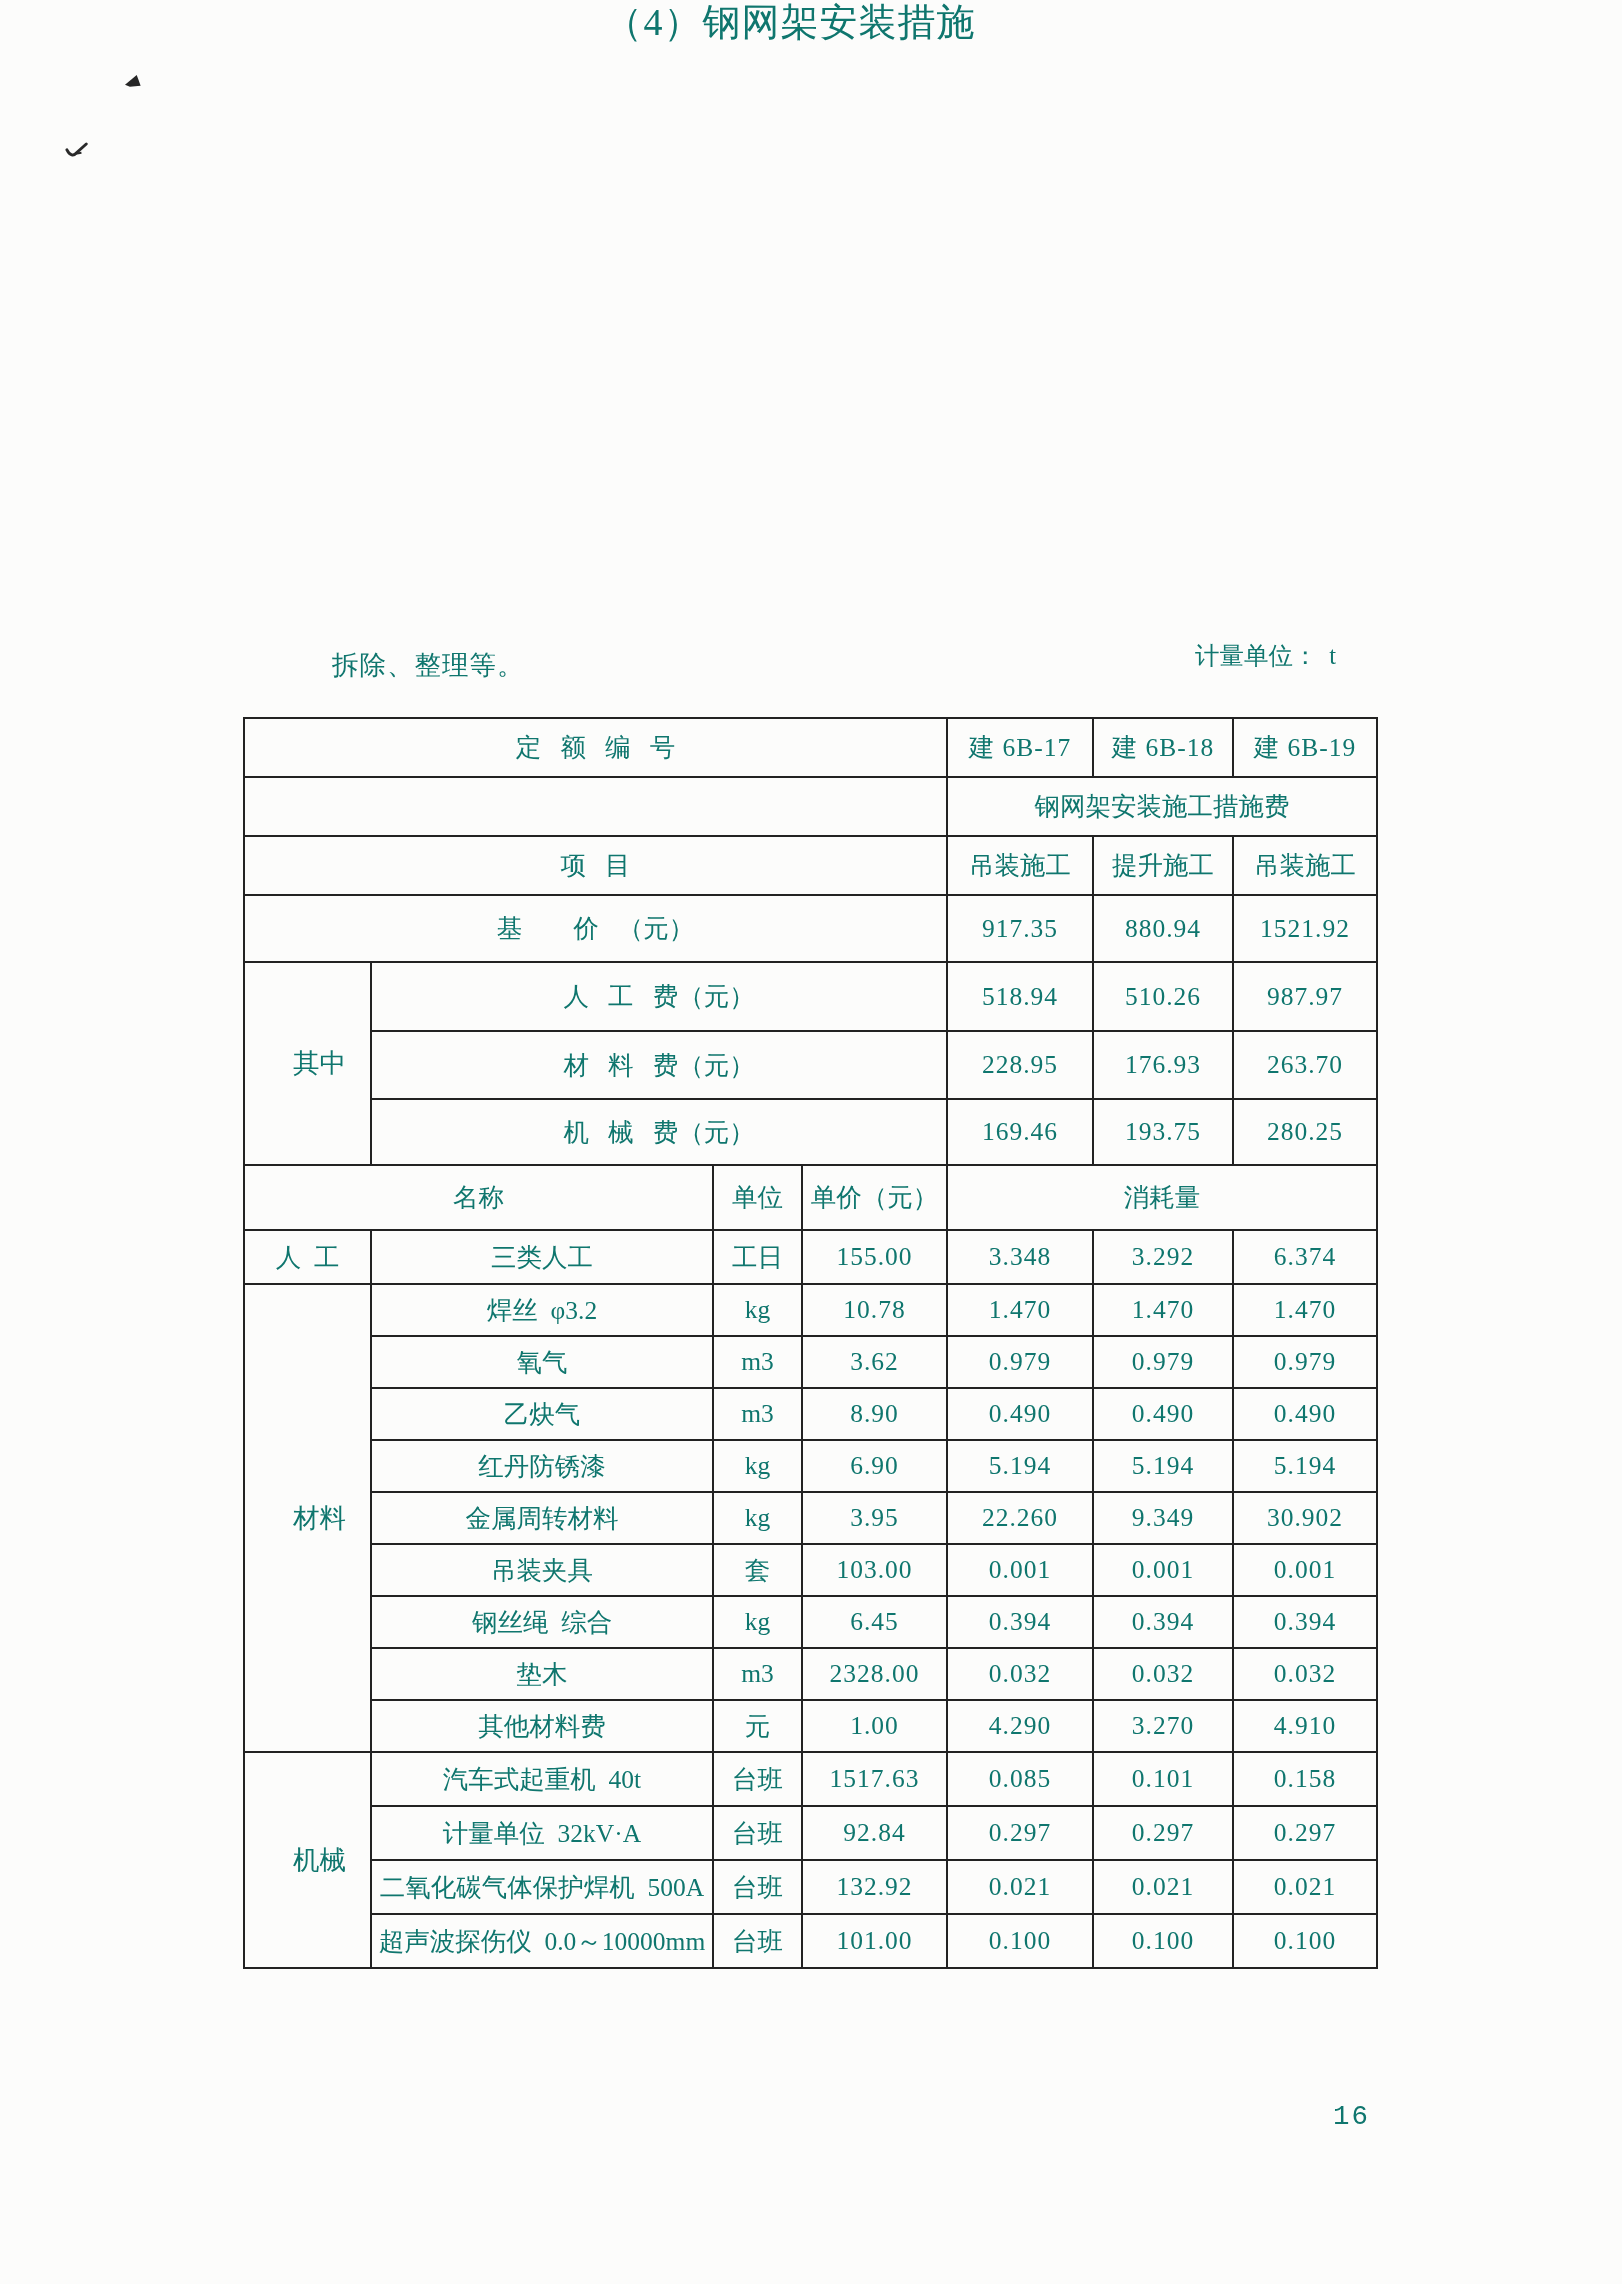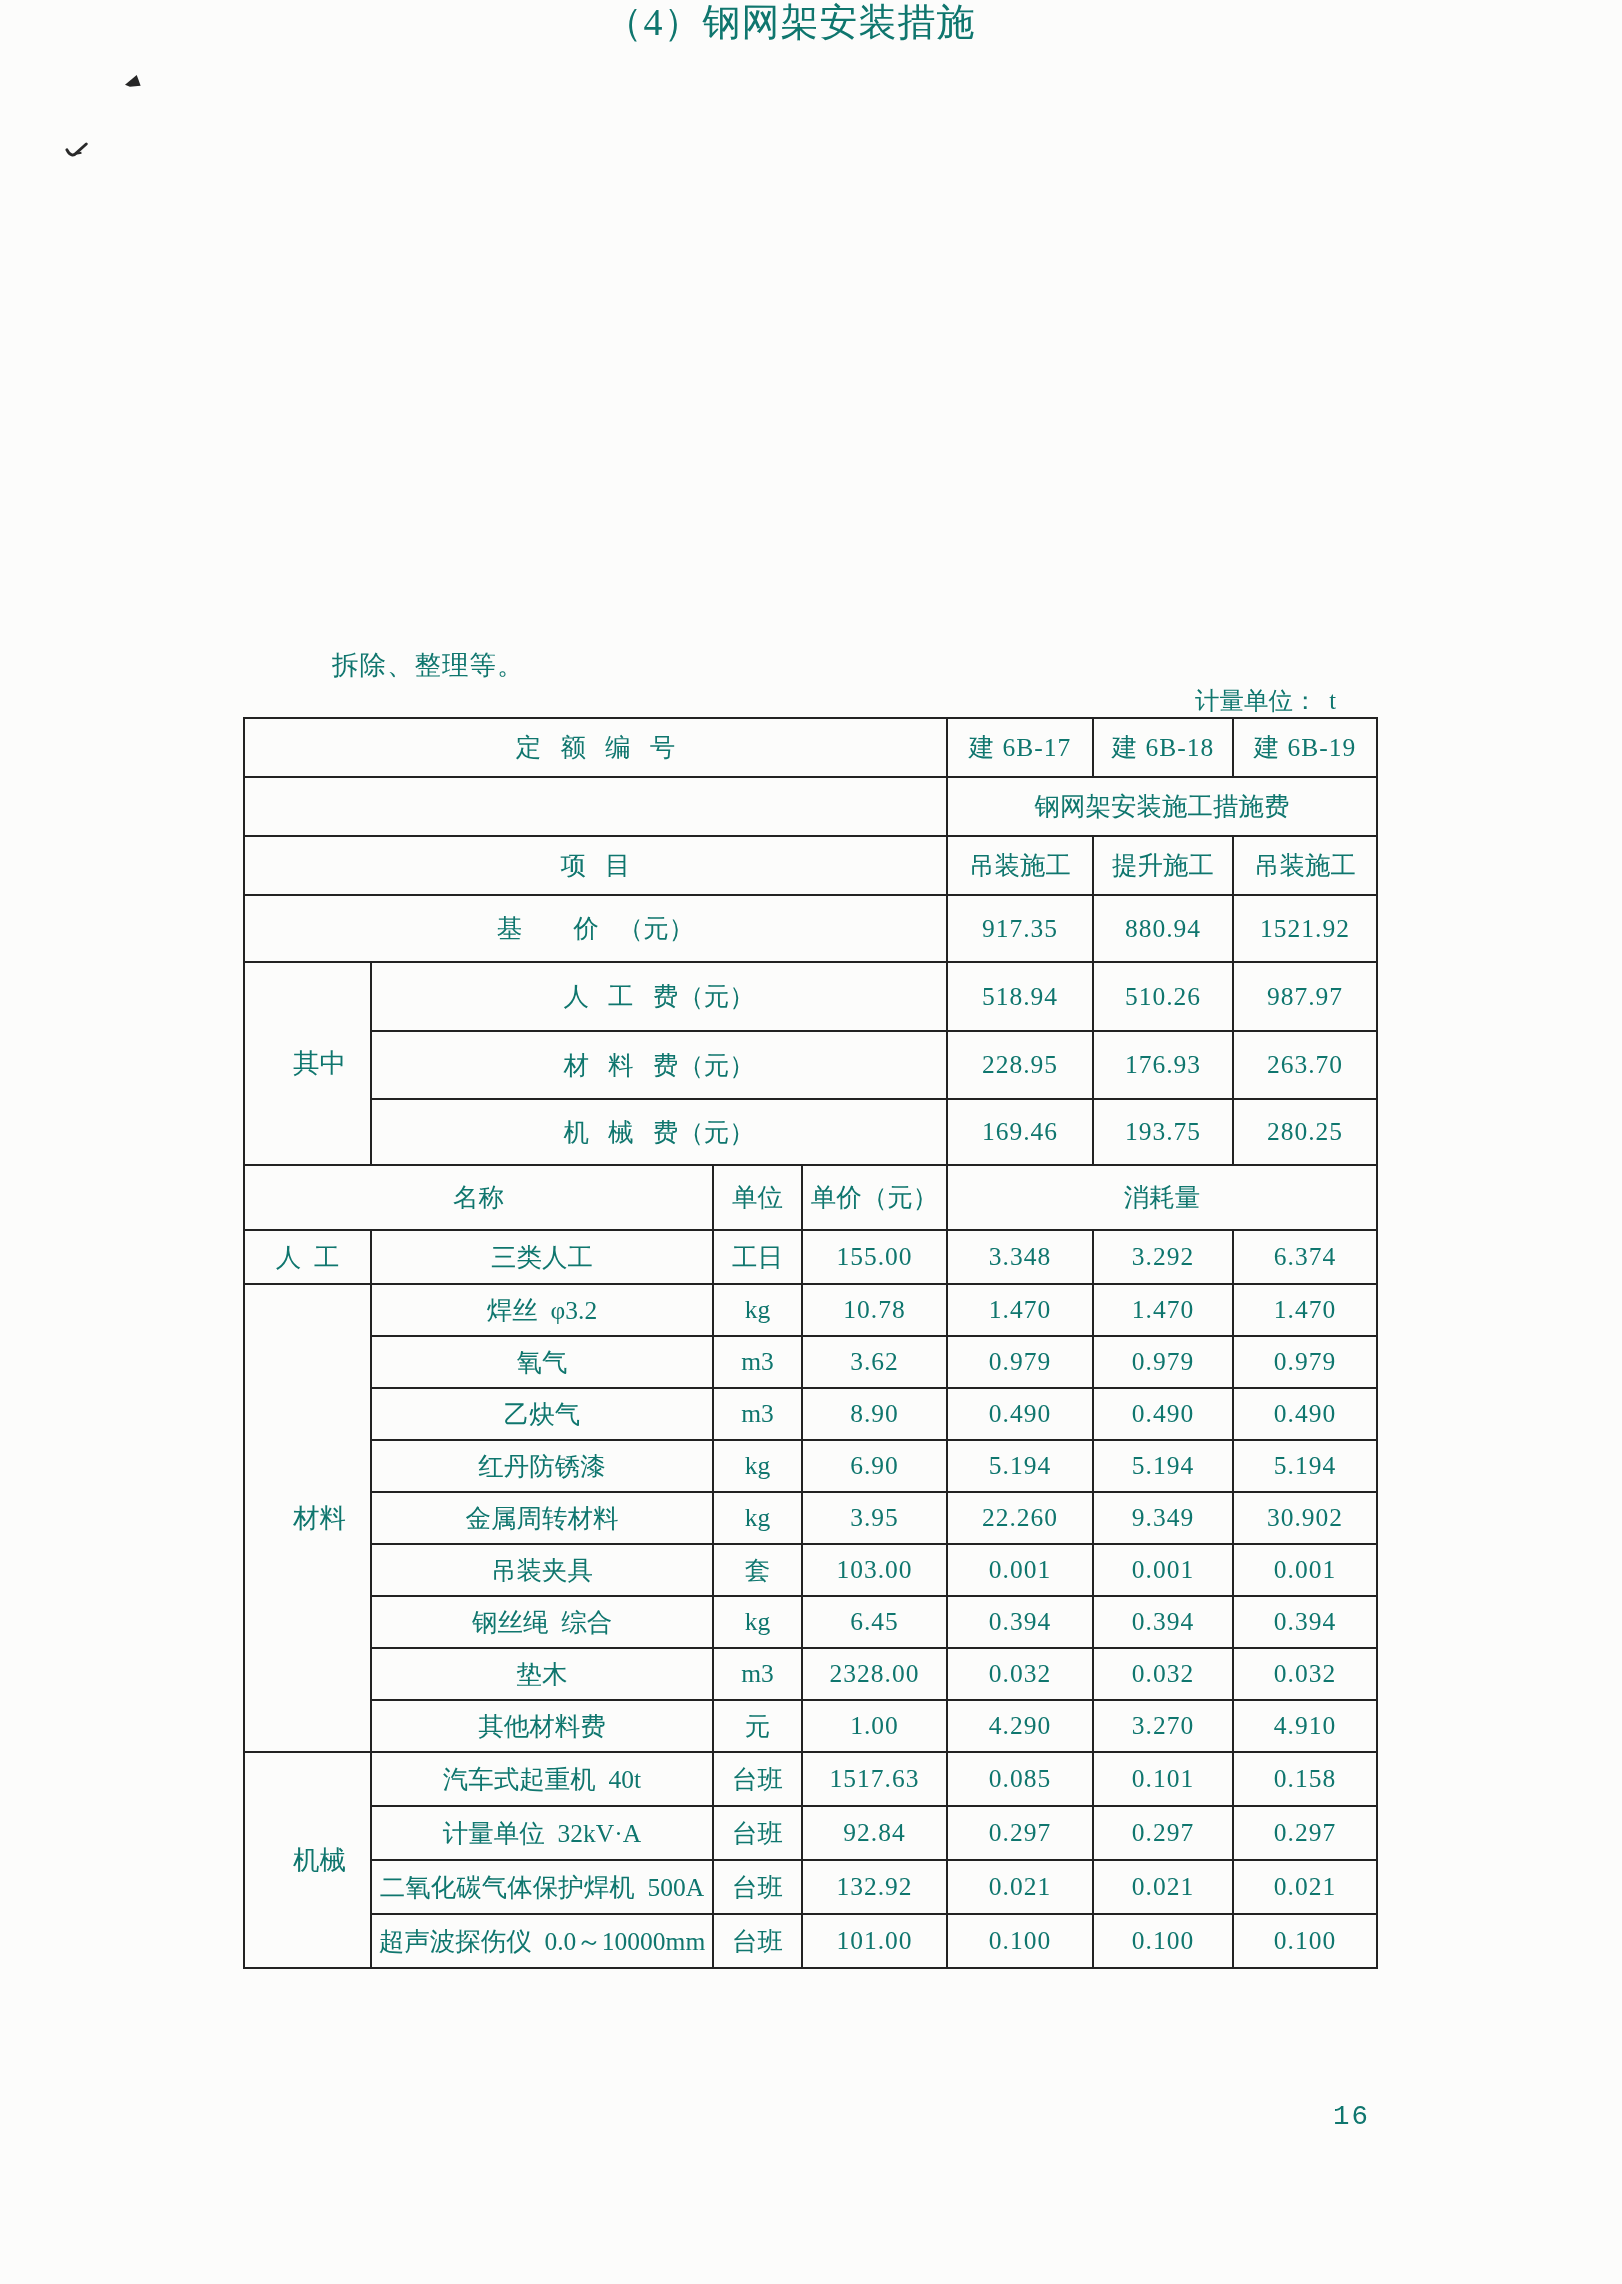--- a/index.html
+++ b/index.html
@@ -20,21 +20,21 @@
   }
   .wc-line1{
     position:absolute;left:243px;top:595px;width:1157px;
     font-size:26.5px;line-height:34px;letter-spacing:1px;white-space:pre;
   }
   .wc-line2{
     position:absolute;left:332px;top:648px;
     font-size:26.5px;line-height:34px;letter-spacing:1px;white-space:pre;
   }
   .unit-note{
-    position:absolute;top:684px;left:980px;width:356px;
+    position:absolute;top:639px;left:980px;width:356px;
     text-align:right;font-size:24.5px;white-space:pre;
   }
   .unit-note .uv{margin-left:11.8px;}
   table.quota{
     position:absolute;left:243px;top:717px;width:1134px;
     border-collapse:collapse;table-layout:fixed;
     border:2.9px solid #1a1a1a;
   }
   table.quota td{
     border:2px solid #222;

